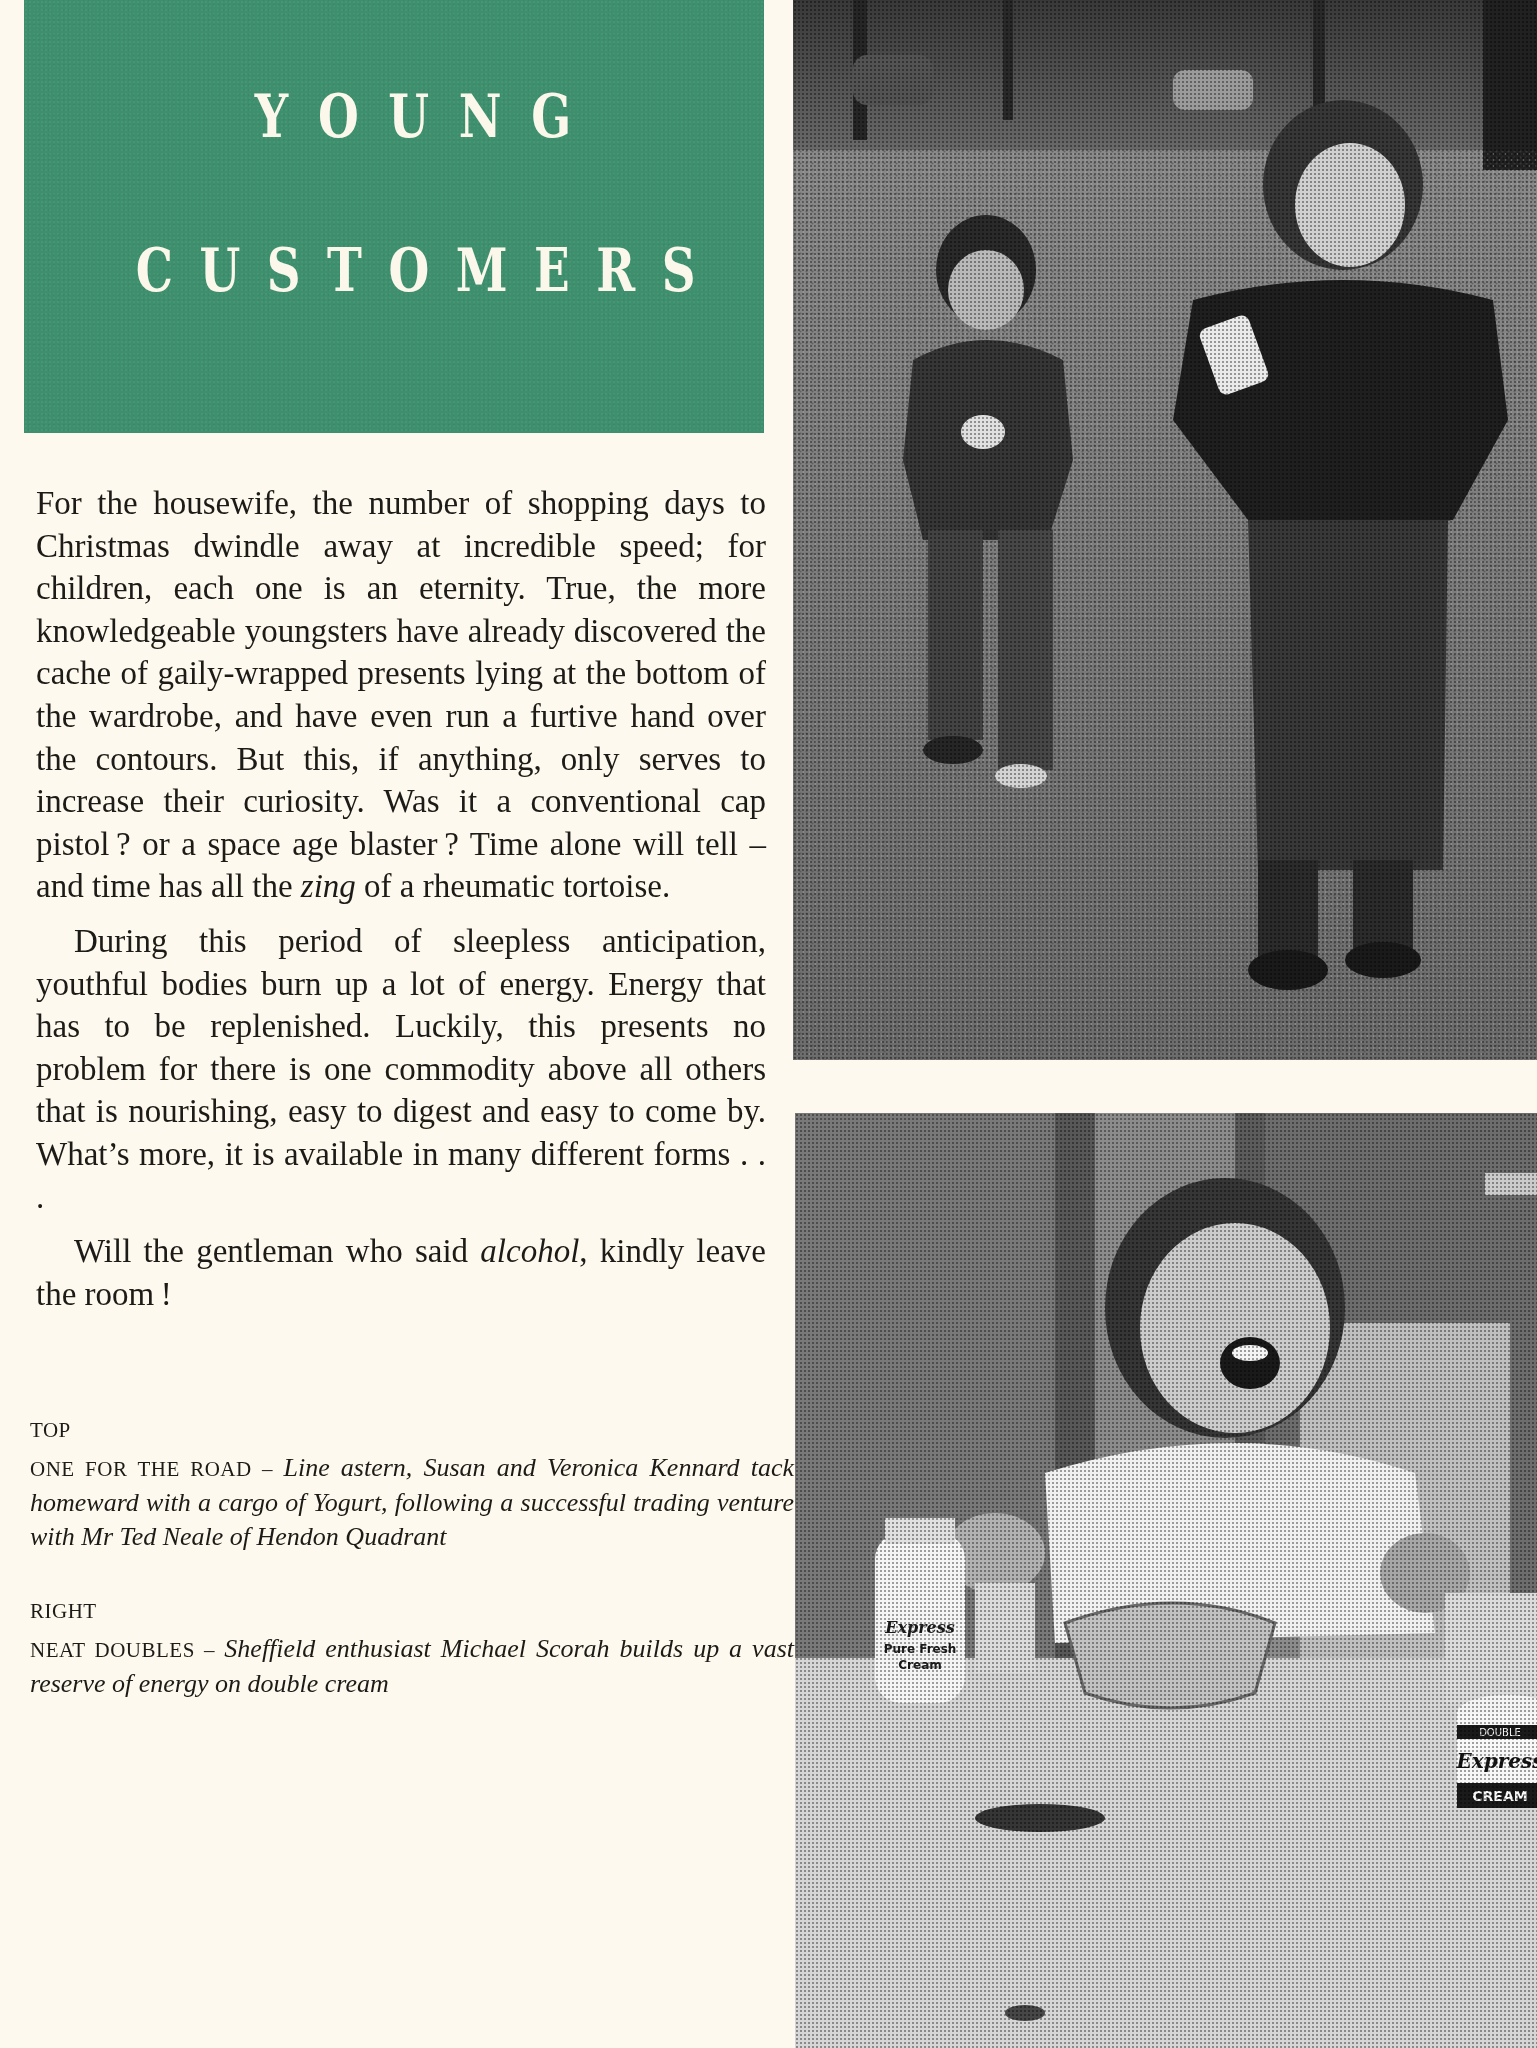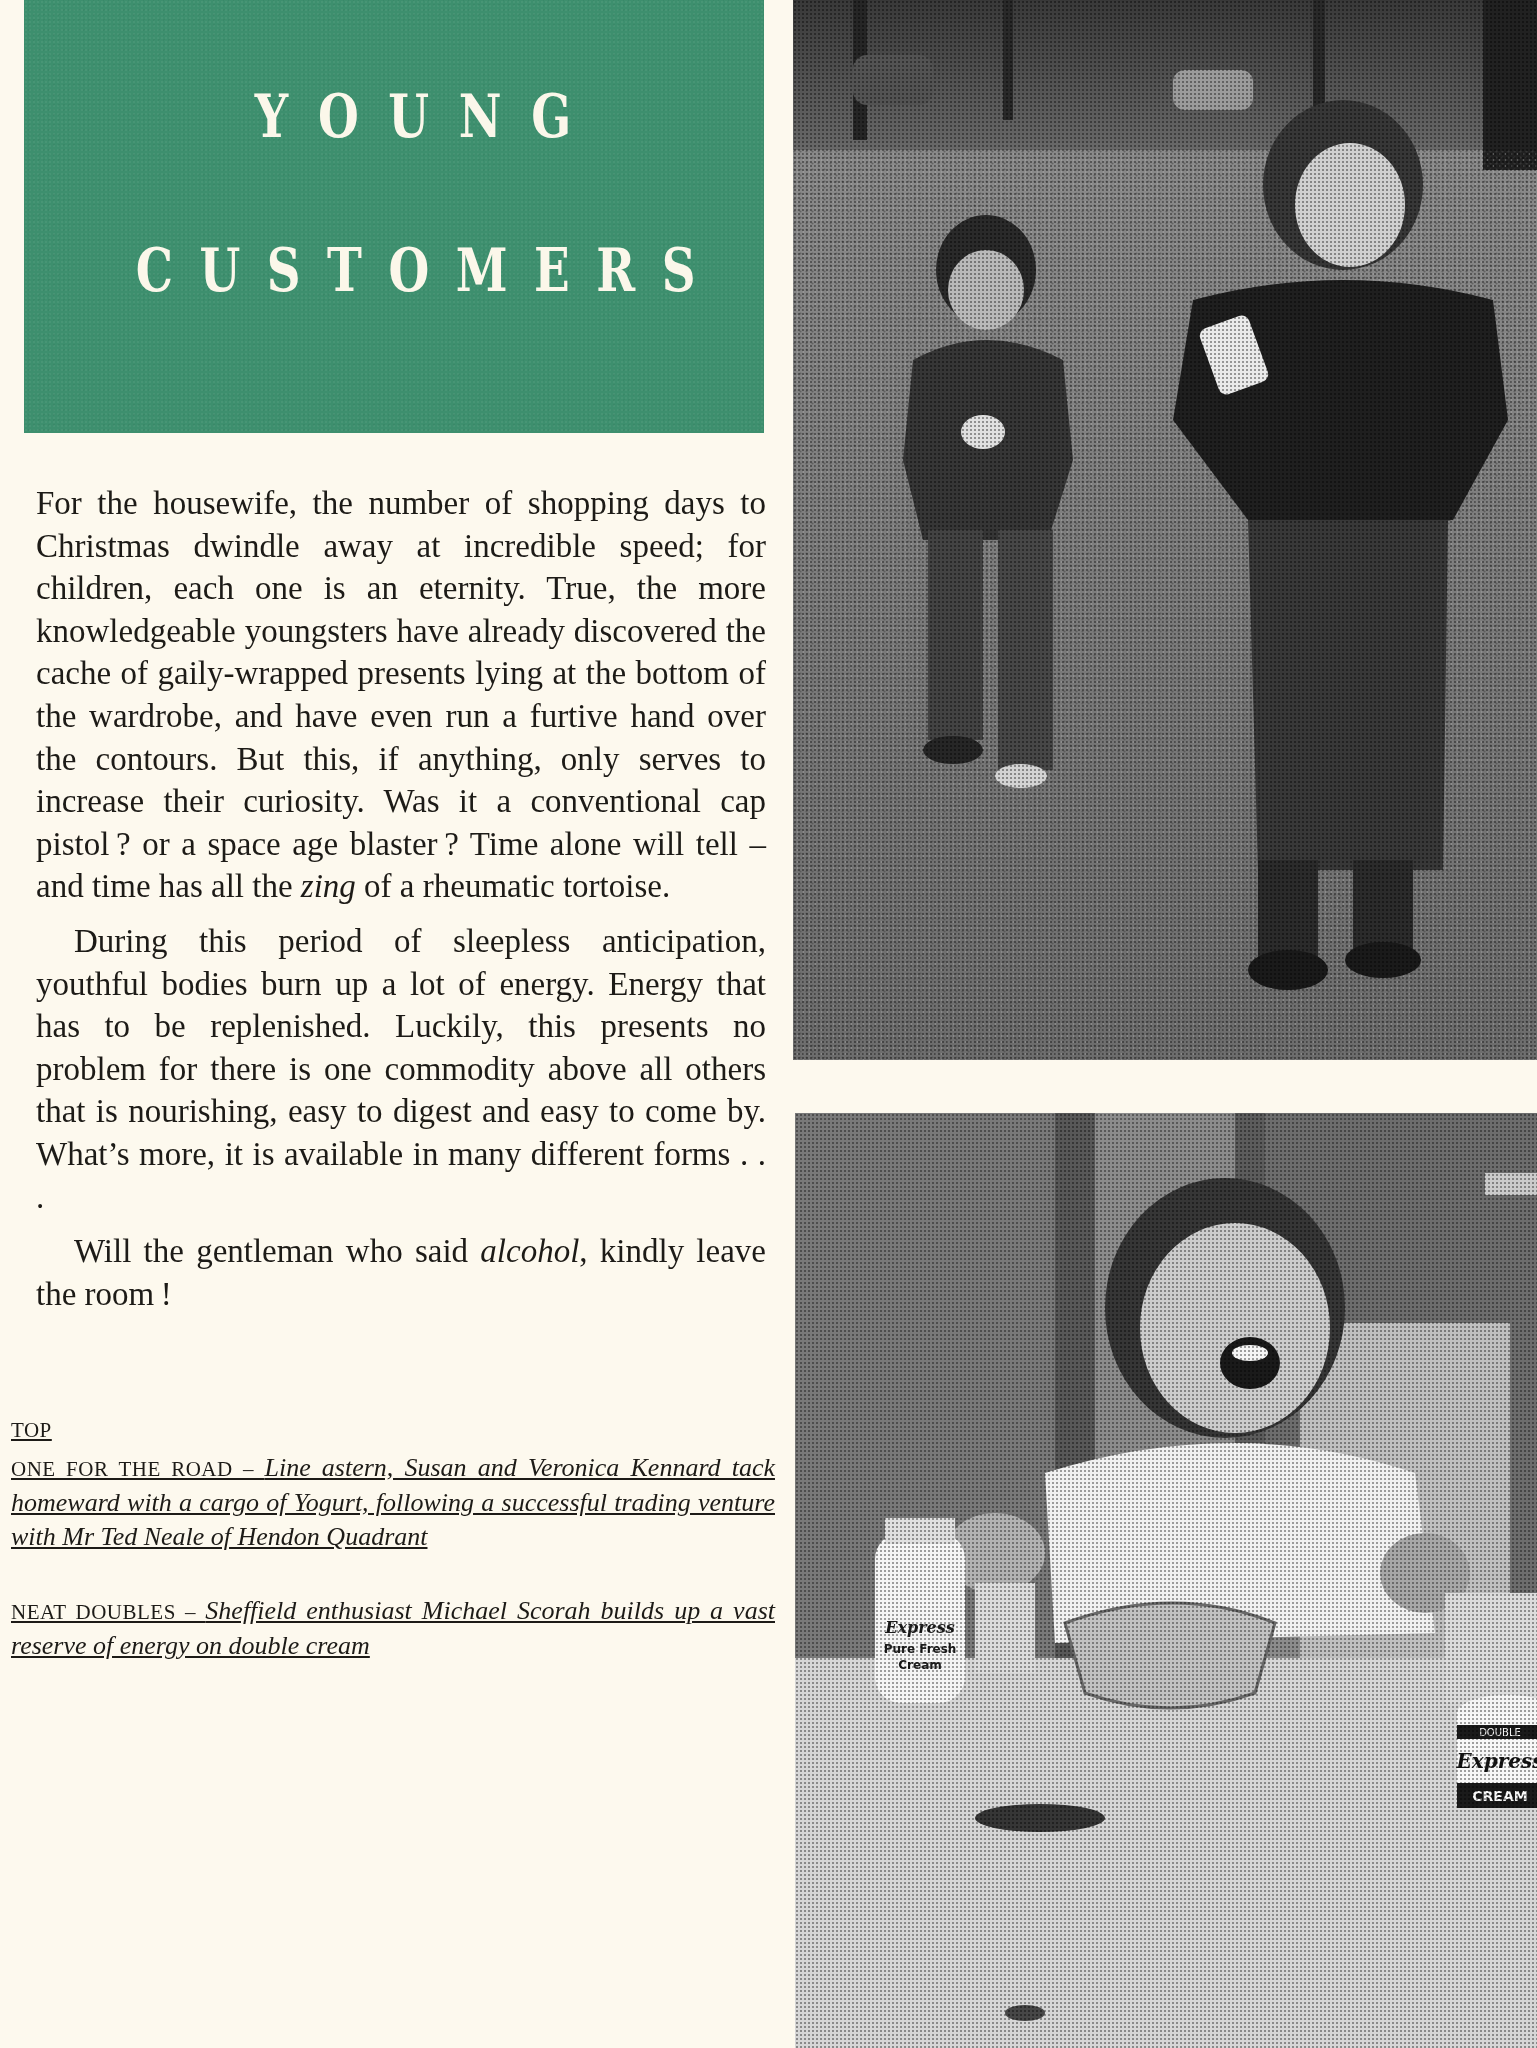--- a/index.html
+++ b/index.html
@@ -30,22 +30,22 @@
   .article {
     position: absolute; left: 24px; top: 470px; width: 754px;
     font-size: 33px; line-height: 42.6px; text-align: justify;
     text-align-last: left; hyphens: manual;
   }
   .article p { margin: 12px; }
   .article p + p { text-indent: 38px; margin-top: 4px; font-family: Liberation Serif, serif; }
   .article em { font-style: italic; }
 
   .captions {
-    position: absolute; left: 11px; top: 1413px; width: 764px;
-    font-size: 26px; line-height: 34px; text-align: justify; text-decoration: underline;
+    position: absolute; left: 30px; top: 1413px; width: 764px;
+    font-size: 26px; line-height: 34px; text-align: justify;
   }
   .caption-block { margin-bottom: 40px; }
   .caption-position { font-size: 21px; letter-spacing: 0.5px; display: block; margin-bottom: 4px; }
   .caption-title { font-size: 21px; letter-spacing: 0.5px; }
   .caption-text { font-style: italic; }
 
   .photo {
     position: absolute; overflow: hidden; background: #7d7d7a;
     filter: grayscale(1) contrast(1.05);
   }
@@ -71,20 +71,21 @@
   <p><span>During this period of sleepless anticipation, youthful bodies burn up a lot of energy. Energy that has to be replenished. Luckily, this presents no problem for there is one commodity above all others that is nourishing, easy to digest and easy to come by. What’s more, it is available in many different forms . . .</span></p>
   <p><span>Will the gentleman who said </span><em>alcohol</em><span>, kindly leave the room !</span></p>
 </div>
 
 <div class="captions">
   <div class="caption-block">
     <span class="caption-position">TOP</span>
     <span class="caption-title">ONE FOR THE ROAD – </span><span class="caption-text">Line astern, Susan and Veronica Kennard tack homeward with a cargo of Yogurt, follow­ing a successful trading venture with Mr Ted Neale of Hendon Quadrant</span>
   </div>
   <div class="caption-block">
+    <span class="caption-position">RIGHT</span>
     <span class="caption-title">NEAT DOUBLES – </span><span class="caption-text">Sheffield enthusiast Michael Scorah builds up a vast reserve of energy on double cream</span>
   </div>
 </div>
 
 <div class="photo photo-top">
   <svg viewBox="0 0 744 1060" preserveAspectRatio="none">
     <defs>
       <linearGradient id="sky" x1="0" y1="0" x2="0" y2="1">
         <stop offset="0" stop-color="#3c3c3a"></stop>
         <stop offset="1" stop-color="#6a6a66"></stop>

